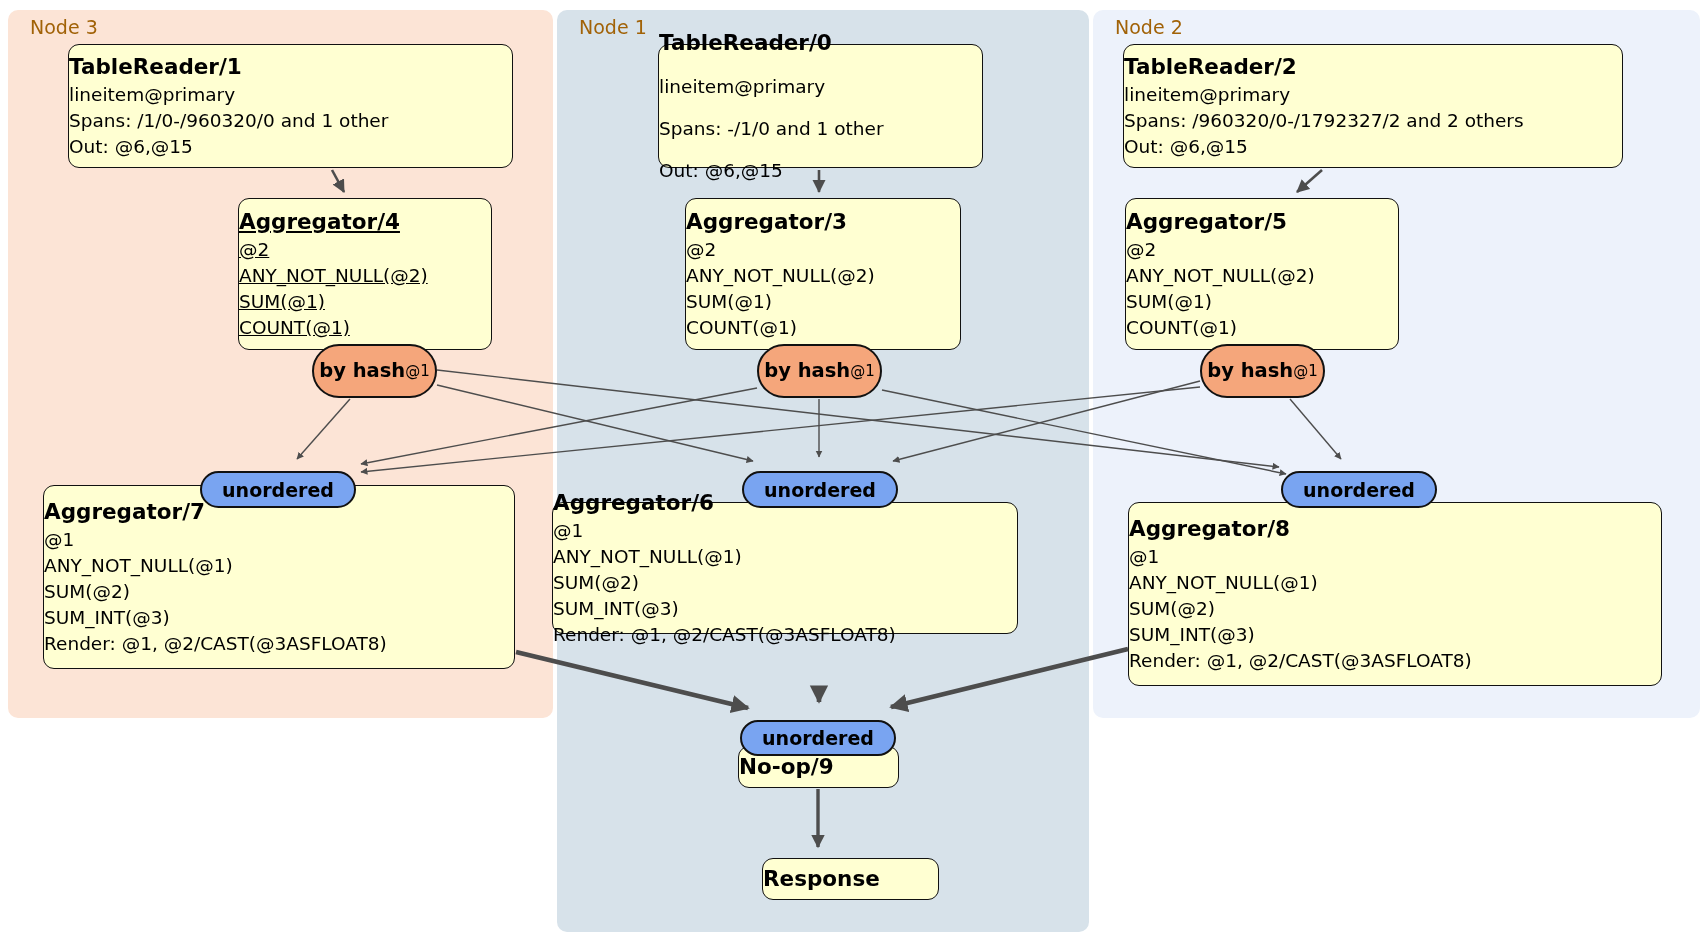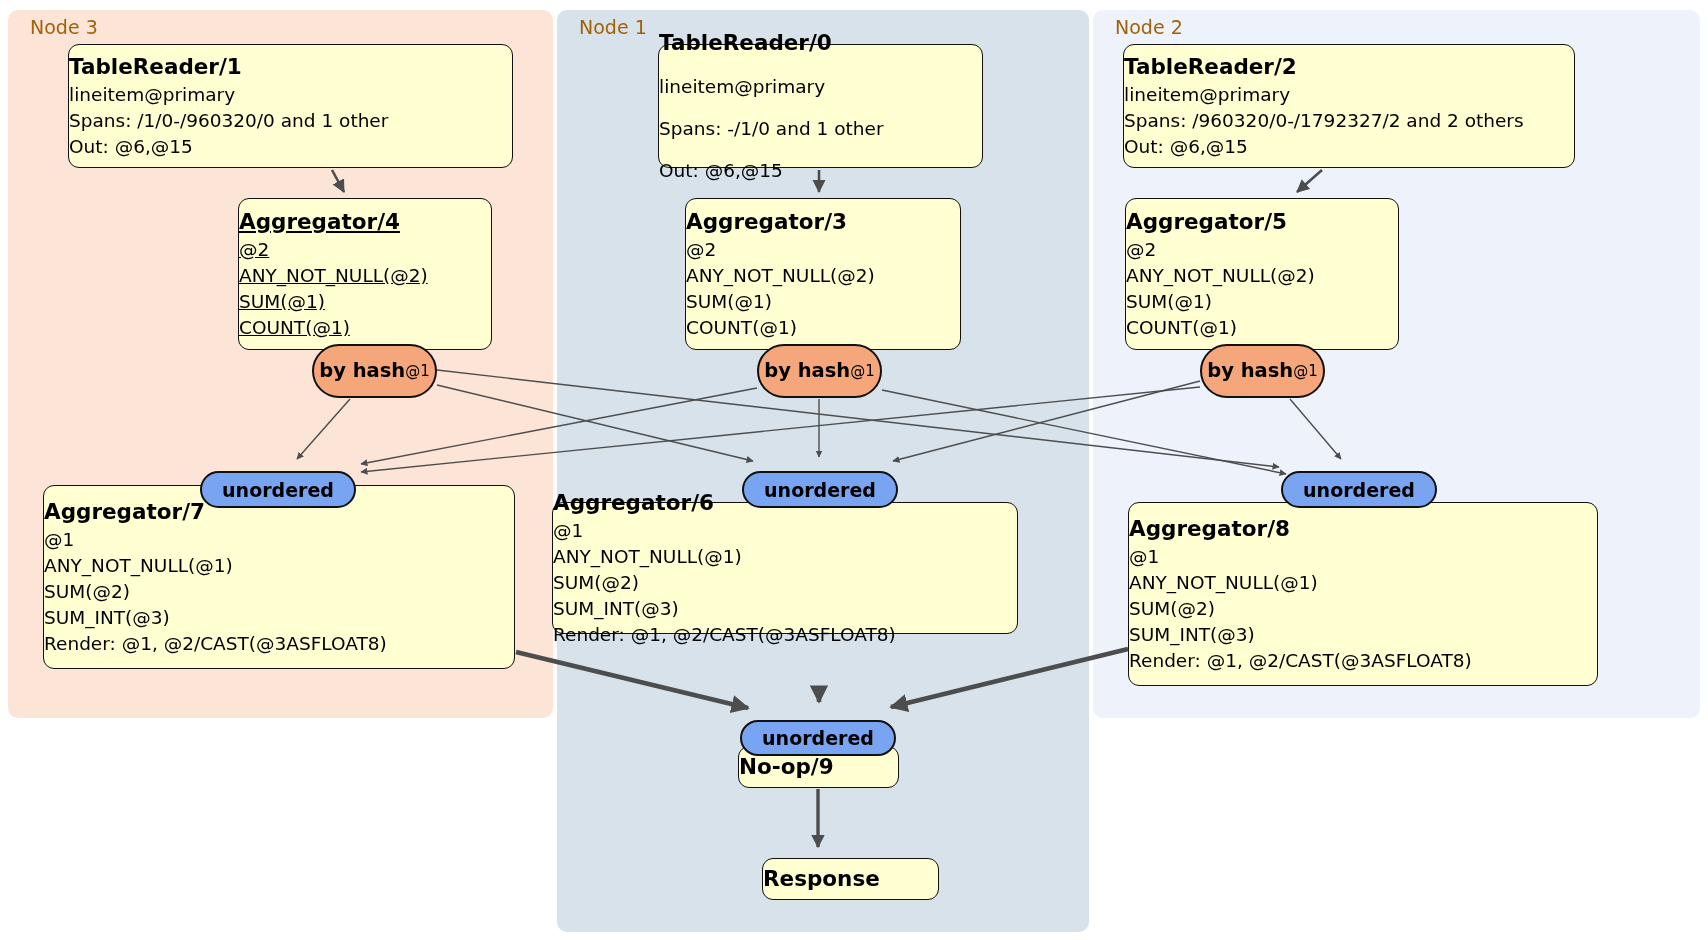--- a/index.html
+++ b/index.html
@@ -63,21 +63,21 @@
     <div class="line">lineitem@primary</div>
     <div class="line">Spans: /1/0-/960320/0 and 1 other</div>
     <div class="line">Out: @6,@15</div>
   </div>
   <div class="pbox" style="left:658px;top:44px;width:325px;height:124px;gap:16px;">
     <div class="title">TableReader/0</div>
     <div class="line">lineitem@primary</div>
     <div class="line">Spans: -/1/0 and 1 other</div>
     <div class="line">Out: @6,@15</div>
   </div>
-  <div class="pbox" style="left:1123px;top:44px;width:452px;height:124px;">
+  <div class="pbox" style="left:1123px;top:44px;width:500px;height:124px;">
     <div class="title">TableReader/2</div>
     <div class="line">lineitem@primary</div>
     <div class="line">Spans: /960320/0-/1792327/2 and 2 others</div>
     <div class="line">Out: @6,@15</div>
   </div>
 
   <div class="pbox" style="left:238px;top:198px;width:254px;height:152px;text-decoration:underline;">
     <div class="title">Aggregator/4</div>
     <div class="line">@2</div>
     <div class="line">ANY_NOT_NULL(@2)</div>
@@ -108,21 +108,21 @@
     <div class="line">Render: @1, @2/CAST(@3ASFLOAT8)</div>
   </div>
   <div class="pbox" style="left:552px;top:502px;width:466px;height:132px;">
     <div class="title">Aggregator/6</div>
     <div class="line">@1</div>
     <div class="line">ANY_NOT_NULL(@1)</div>
     <div class="line">SUM(@2)</div>
     <div class="line">SUM_INT(@3)</div>
     <div class="line">Render: @1, @2/CAST(@3ASFLOAT8)</div>
   </div>
-  <div class="pbox" style="left:1128px;top:502px;width:470px;height:184px;">
+  <div class="pbox" style="left:1128px;top:502px;width:534px;height:184px;">
     <div class="title">Aggregator/8</div>
     <div class="line">@1</div>
     <div class="line">ANY_NOT_NULL(@1)</div>
     <div class="line">SUM(@2)</div>
     <div class="line">SUM_INT(@3)</div>
     <div class="line">Render: @1, @2/CAST(@3ASFLOAT8)</div>
   </div>
 
   <div class="pbox" style="left:738px;top:746px;width:161px;height:42px;">
     <div class="title">No-op/9</div>

